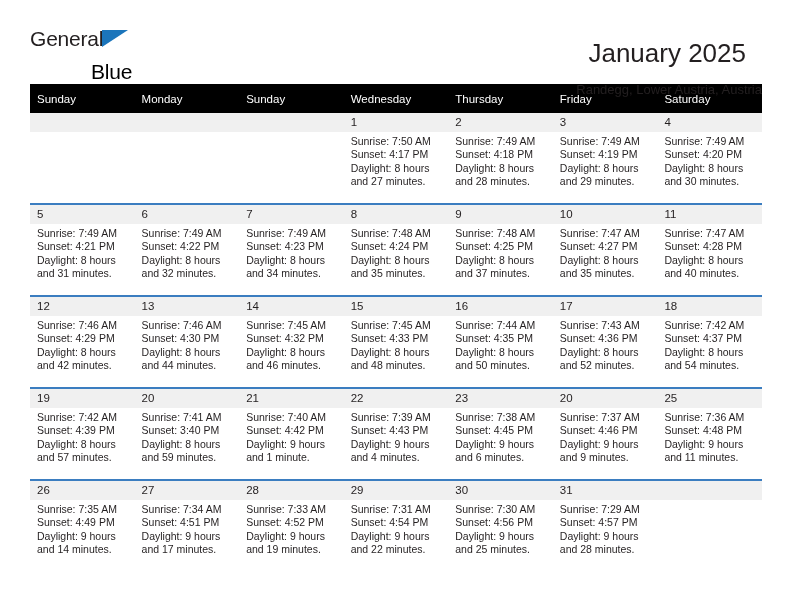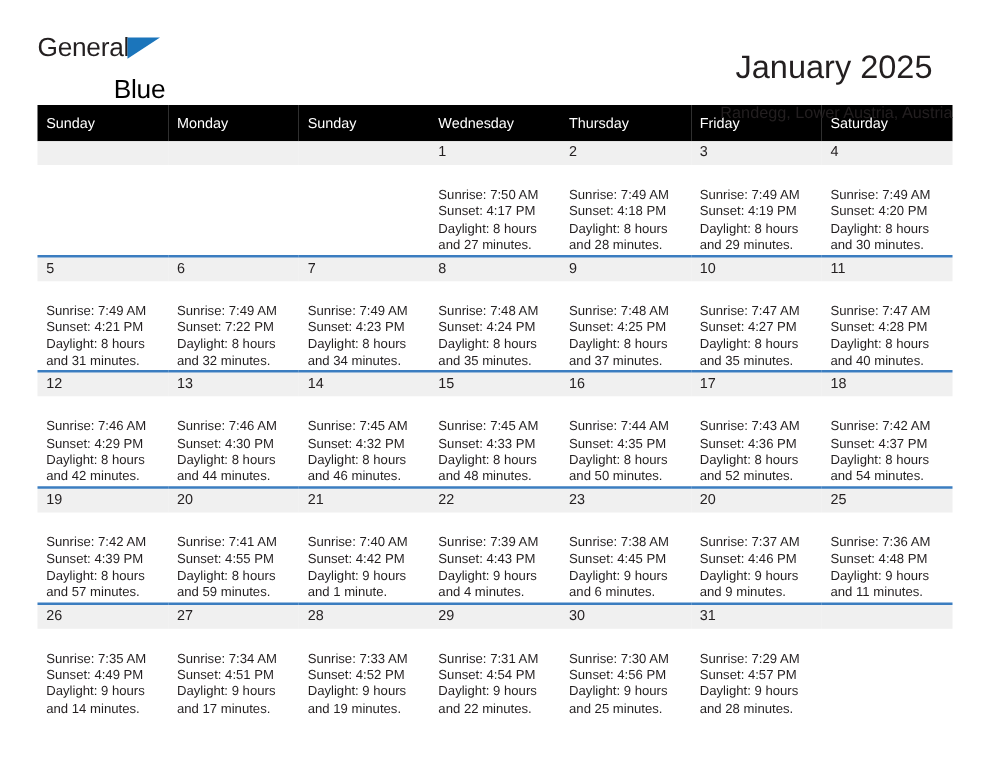--- a/index.html
+++ b/index.html
@@ -112,21 +112,21 @@
     font-size: 11.5px;
     color: #231f20;
     padding: 3px 0 3px 7px;
     height: 13px;
     line-height: 13px;
   }
   .daynum.empty {
     color: transparent;
   }
   .details {
-    padding: 18px 6px 0 7px;
+    padding: 3px 6px 0 7px;
     font-size: 10.5px;
     line-height: 13.4px;
     color: #231f20;
   }
   .details div {
     white-space: nowrap;
   }
 </style>
 </head>
 <body>
@@ -212,21 +212,21 @@
               <div>Sunrise: 7:49 AM</div>
               <div>Sunset: 4:21 PM</div>
               <div>Daylight: 8 hours</div>
               <div>and 31 minutes.</div>
             </div>
           </td>
           <td>
             <div class="daynum">6</div>
             <div class="details">
               <div>Sunrise: 7:49 AM</div>
-              <div>Sunset: 7:22 PM</div>
+              <div>Sunset: 4:22 PM</div>
               <div>Daylight: 8 hours</div>
               <div>and 32 minutes.</div>
             </div>
           </td>
           <td>
             <div class="daynum">7</div>
             <div class="details">
               <div>Sunrise: 7:49 AM</div>
               <div>Sunset: 4:23 PM</div>
               <div>Daylight: 8 hours</div>
@@ -342,21 +342,21 @@
               <div>Sunrise: 7:42 AM</div>
               <div>Sunset: 4:39 PM</div>
               <div>Daylight: 8 hours</div>
               <div>and 57 minutes.</div>
             </div>
           </td>
           <td>
             <div class="daynum">20</div>
             <div class="details">
               <div>Sunrise: 7:41 AM</div>
-              <div>Sunset: 4:55 PM</div>
+              <div>Sunset: 3:40 PM</div>
               <div>Daylight: 8 hours</div>
               <div>and 59 minutes.</div>
             </div>
           </td>
           <td>
             <div class="daynum">21</div>
             <div class="details">
               <div>Sunrise: 7:40 AM</div>
               <div>Sunset: 4:42 PM</div>
               <div>Daylight: 9 hours</div>

